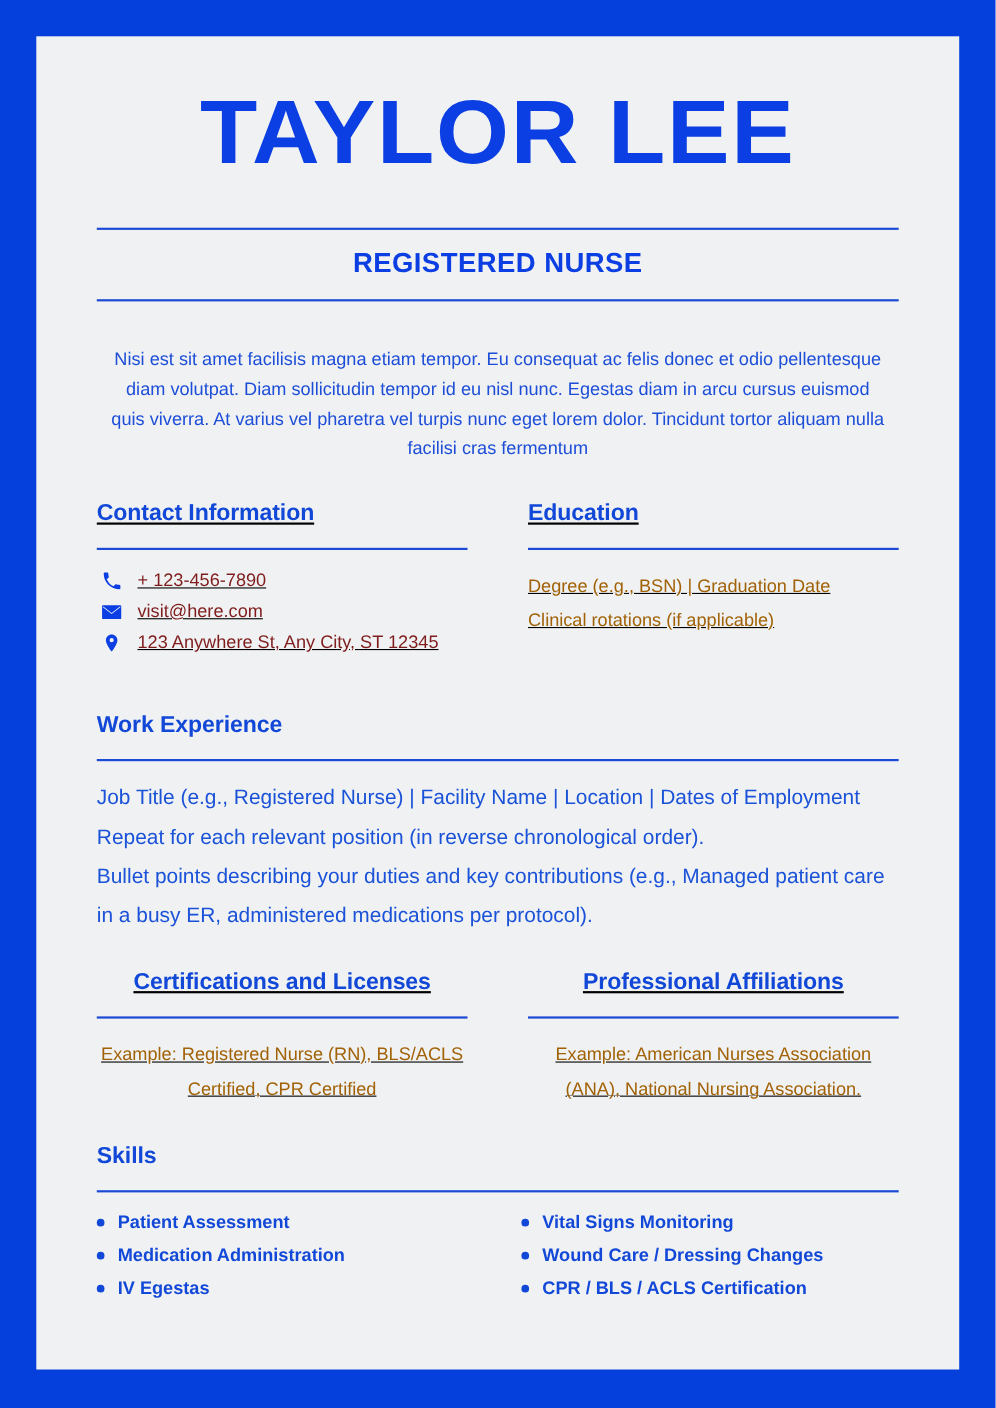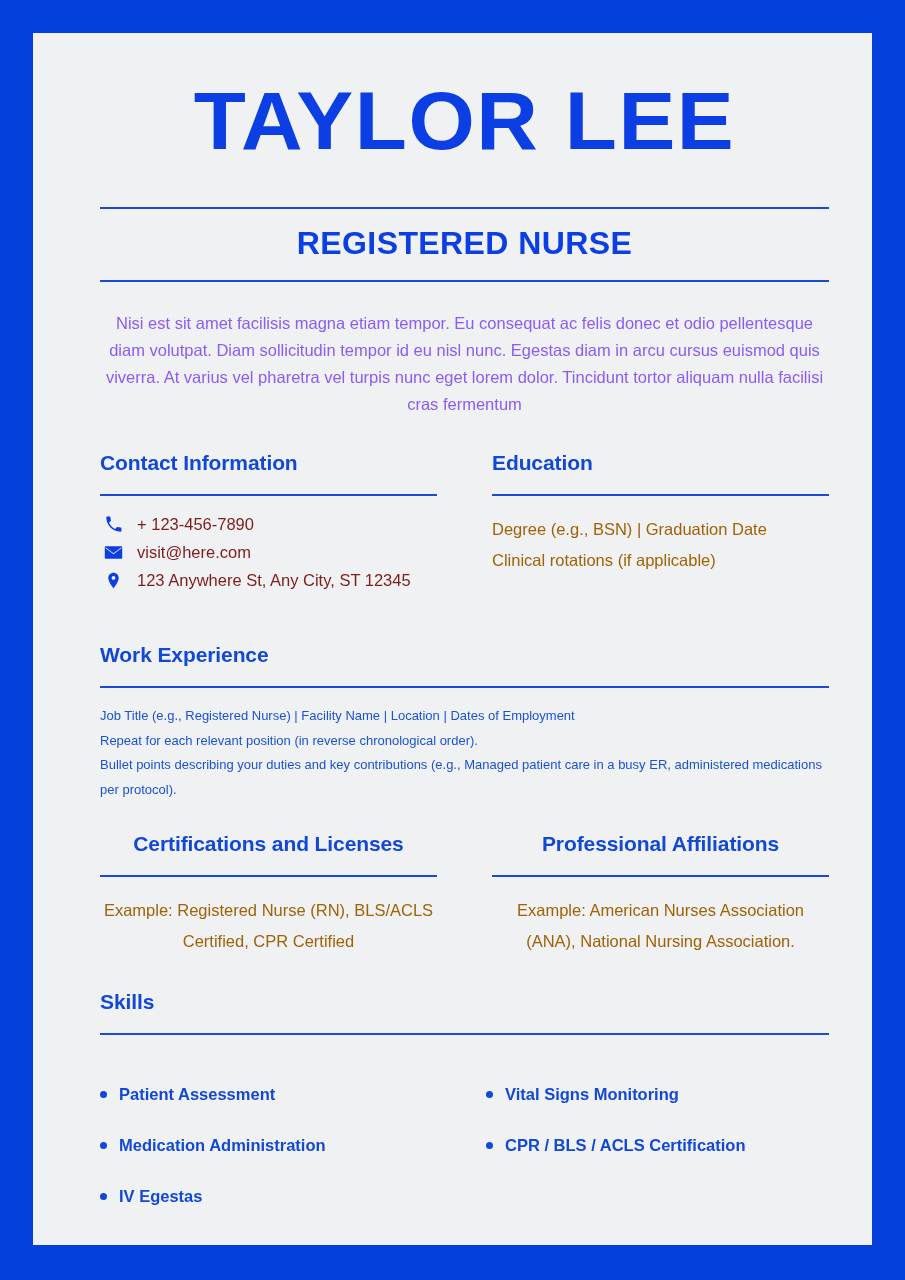--- a/index.html
+++ b/index.html
@@ -19,21 +19,21 @@
     left: 33px;
     top: 33px;
     width: 839px;
     height: 1212px;
     background: #f0f1f2;
     box-sizing: border-box;
   }
 
   .inner {
     position: absolute;
-    left: 67px;
+    left: 55px;
     top: 0;
     width: 729px;
     height: 100%;
   }
 
   
   .name {
     margin: 0;
     padding-top: 48px;
     text-align: center;
@@ -53,32 +53,32 @@
     border-top: 2px solid #1c49d6;
     margin: 0;
   }
   .rule-title-top { margin-top: 46px; }
   .rule-title-bottom { margin-top: 0; }
 
   .job-title {
     margin: 0;
     text-align: center;
     color: #0b3ee3;
-    font-size: 32px;
+    font-size: 25px;
     font-weight: 700;
     letter-spacing: 0.4px;
     padding: 16px 0 18px 0;
     font-family: "Liberation Sans Narrow", "Liberation Sans", sans-serif;
   }
 
   .summary {
-    margin: 0;
+    margin: 12px;
     padding: 28px 0 0 0;
     text-align: center;
-    color: #8b5cf6;
+    color: #1d4ed8;
     font-size: 16.5px;
     line-height: 1.62;
     font-family: "Liberation Sans Narrow", "Liberation Sans", sans-serif;
   }
 
   
   .section-head {
     margin: 0;
     color: #1248d8;
     font-size: 21px;
@@ -96,20 +96,21 @@
     font-size: 16.5px;
     line-height: 1.85;
     font-family: "Liberation Sans Narrow", "Liberation Sans", sans-serif;
   }
   .section-body div { white-space: nowrap; }
 
   
   .cols {
     display: flex;
     gap: 55px;
+    text-decoration: underline;
   }
   .col { width: 343px; }
 
   .row-contact { margin-top: 34px; }
   .row-certs { margin-top: 30px; text-align: center; }
 
   
   .contact-list {
     list-style: none;
     margin: 0;
@@ -131,21 +132,21 @@
     margin-right: 11px;
     flex: 0 0 26px;
   }
   .contact-icon svg { display: block; fill: #0b3ee3; }
 
   
   .row-work { margin-top: 44px; }
   .work-body {
     padding-top: 16px;
     color: #1a52d8;
-    font-size: 13px;
+    font-size: 19px;
     line-height: 1.88;
     font-family: "Liberation Sans Narrow", "Liberation Sans", sans-serif;
   }
 
   
   .cert-body { padding-top: 18px; line-height: 1.9; }
 
   
   .row-skills { margin-top: 32px; }
   .skills-grid {
@@ -160,21 +161,20 @@
     padding: 0;
   }
   .skill-item {
     display: flex;
     align-items: center;
     margin-bottom: 11px;
     color: #1248d8;
     font-size: 16.5px;
     font-weight: 700;
     font-family: "Liberation Sans Narrow", "Liberation Sans", sans-serif;
-    margin-top: 32px;
   }
   .skill-dot {
     width: 7px;
     height: 7px;
     border-radius: 50%;
     background: #1248d8;
     margin-right: 12px;
     flex: 0 0 7px;
   }
 </style>
@@ -276,20 +276,24 @@
             <span>IV Egestas</span>
           </li>
         </ul>
         <ul class="skills-col">
           <li class="skill-item">
             <span class="skill-dot"></span>
             <span>Vital Signs Monitoring</span>
           </li>
           <li class="skill-item">
             <span class="skill-dot"></span>
+            <span>Wound Care / Dressing Changes</span>
+          </li>
+          <li class="skill-item">
+            <span class="skill-dot"></span>
             <span>CPR / BLS / ACLS Certification</span>
           </li>
         </ul>
       </div>
     </div>
 
   </div>
 </div>
 
 </body></html>

